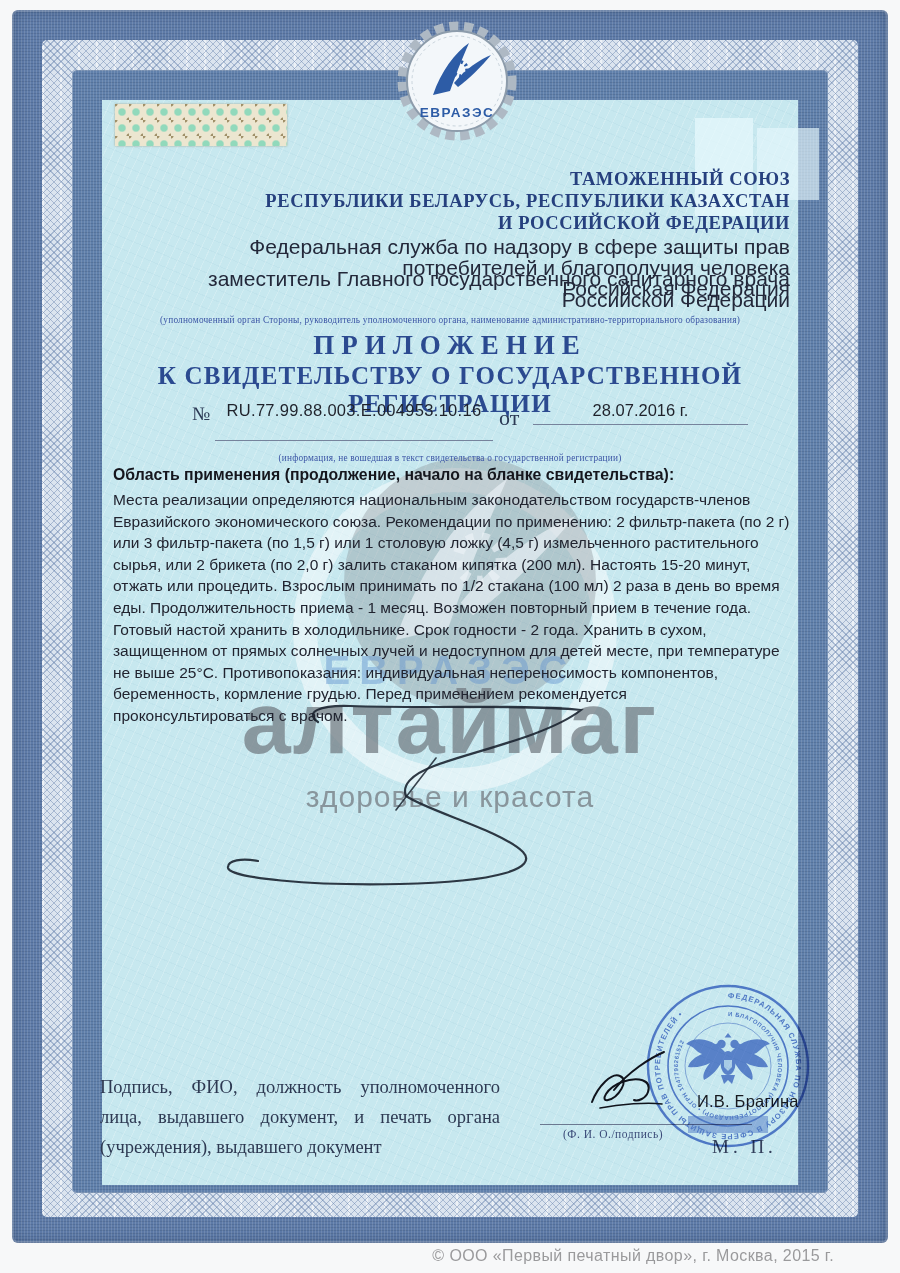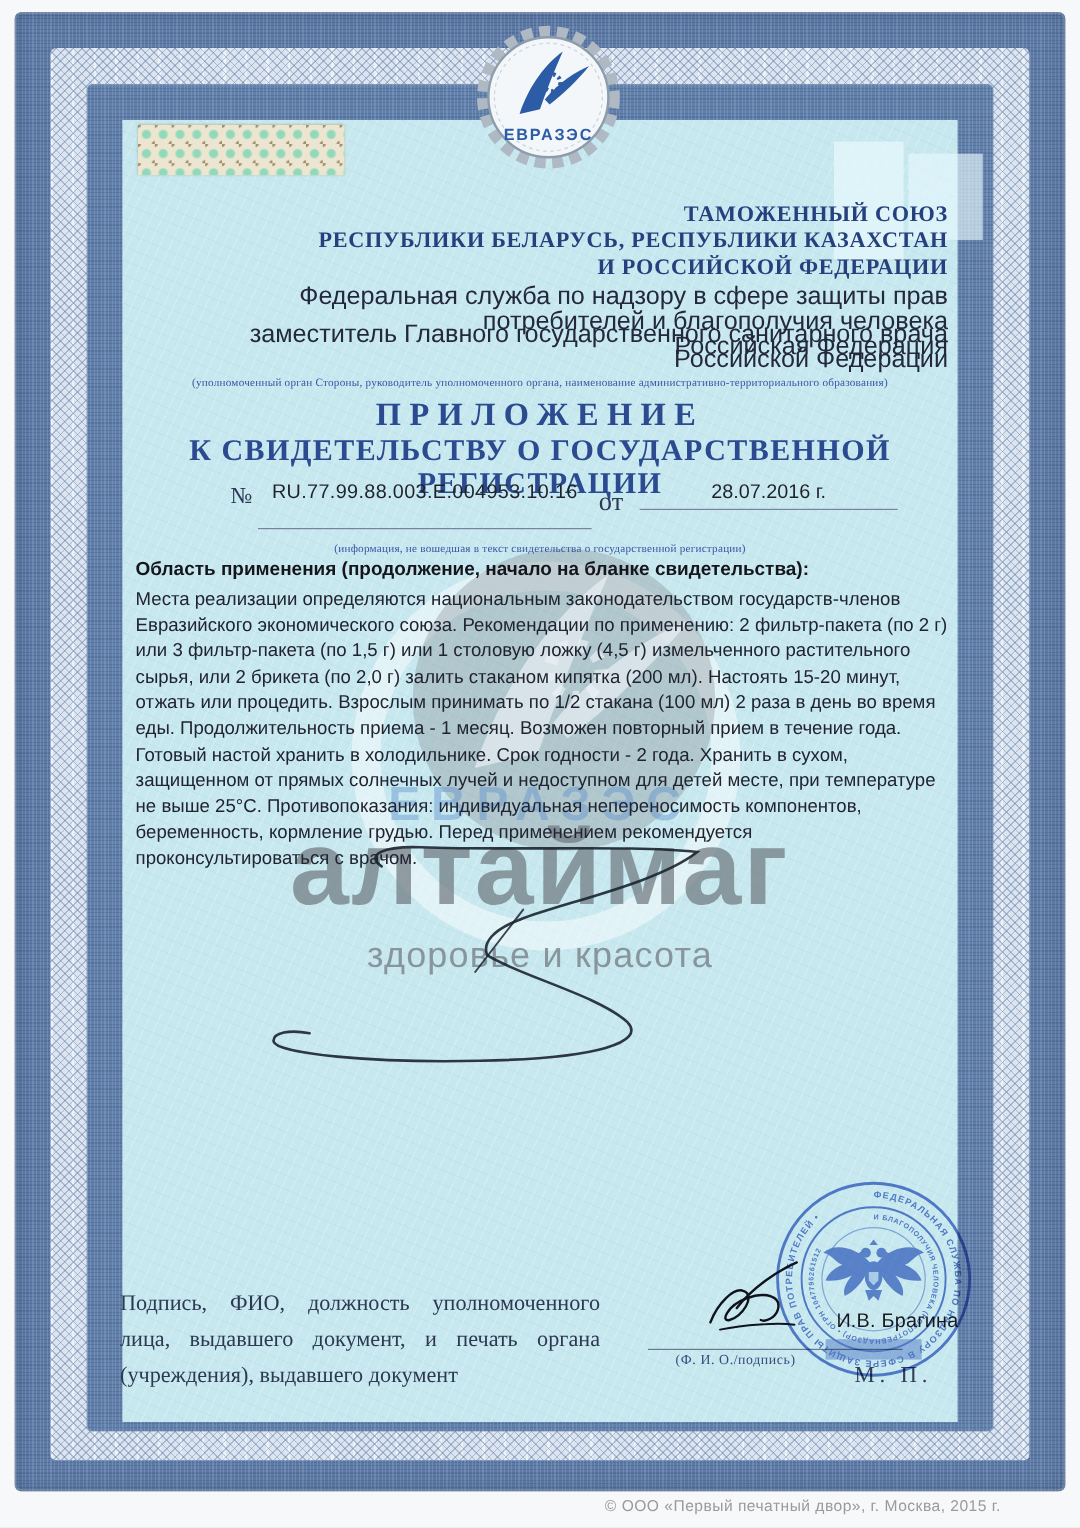--- a/index.html
+++ b/index.html
@@ -90,21 +90,21 @@
   .sig-caption{left:100px; top:1056px; width:400px; text-align:justify;
     font-family:"Liberation Serif", serif; font-size:18.5px; line-height:30px; color:#2d3952;margin-top:16px;}
   .sig-line{left:540px; top:1124px; width:212px; border-top:1.3px solid #6b7890; height:0;}
   .sig-line-caption{left:543px; top:1128px; width:150px;
     font-family:"Liberation Serif", serif; font-size:11.5px; letter-spacing:.5px; color:#3a4a78;padding-left:20px;}
   .signer-name{left:697px; top:1092px; font-size:16.5px; color:#17191f; letter-spacing:.2px;}
   .seal-mark{left:712px; top:1136px; font-family:"Liberation Serif", serif; font-size:19px; letter-spacing:4px; color:#33405c;}
   .stamp{left:645px; top:983px; width:166px; height:166px; opacity:.88; mix-blend-mode:multiply;}
   
   .footer{right:66px; top:1247px; width:500px; text-align:right;
-    font-size:13px; letter-spacing:.4px; color:#9a9a9c;}
+    font-size:16px; letter-spacing:.4px; color:#9a9a9c;}
   .z1{z-index:1}.z2{z-index:2}.z3{z-index:3}.z4{z-index:4}
 </style>
 </head>
 <body>
 
 <div class="page">
 
   <div class="abs z1 frame-outer"></div>
   <div class="abs z1 frame-mid"></div>
   <div class="abs z1 frame-inner"></div>

